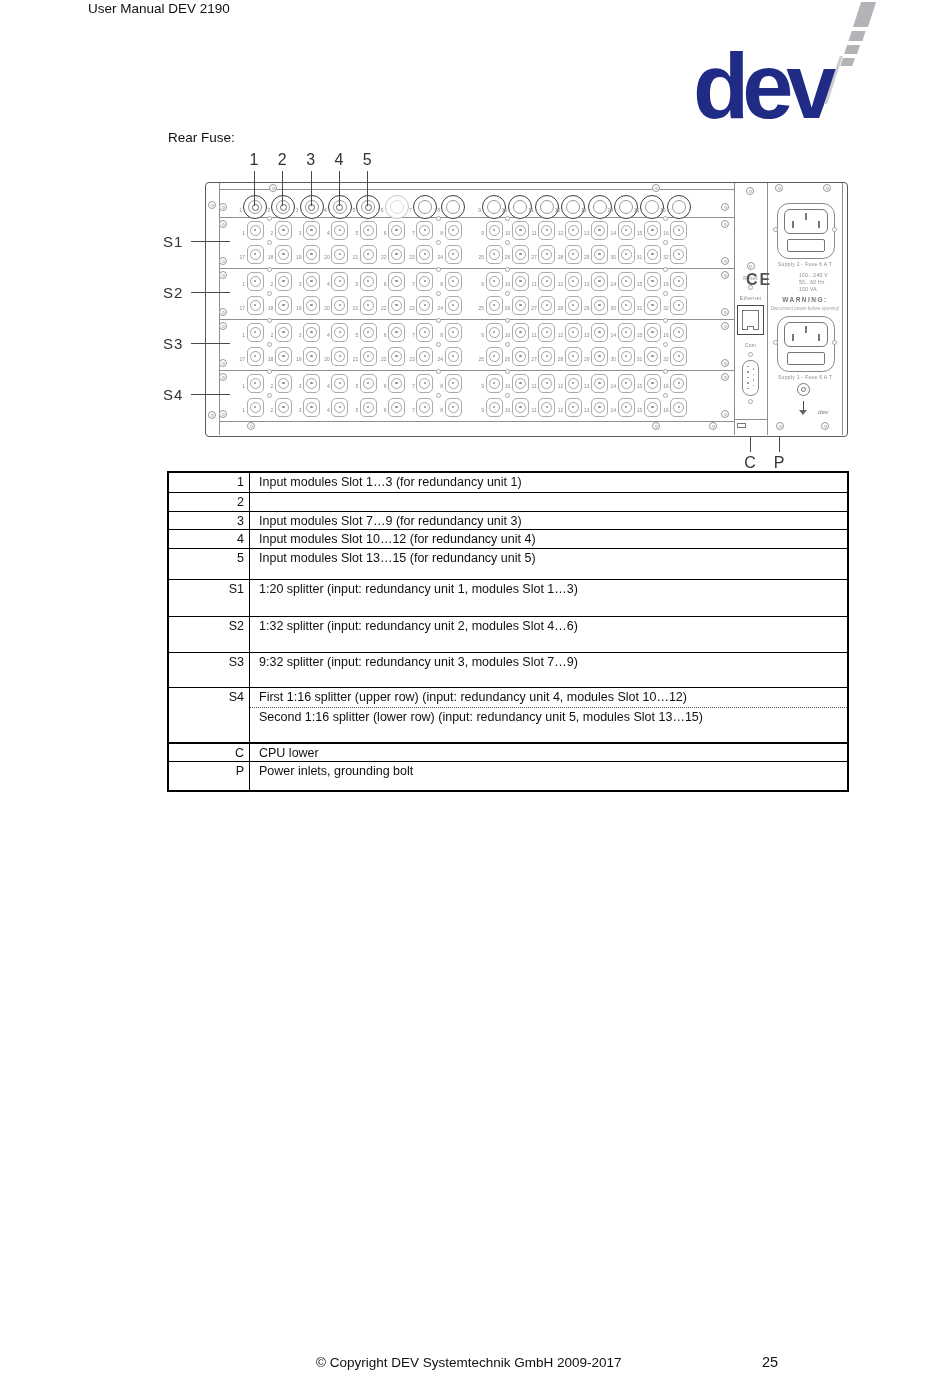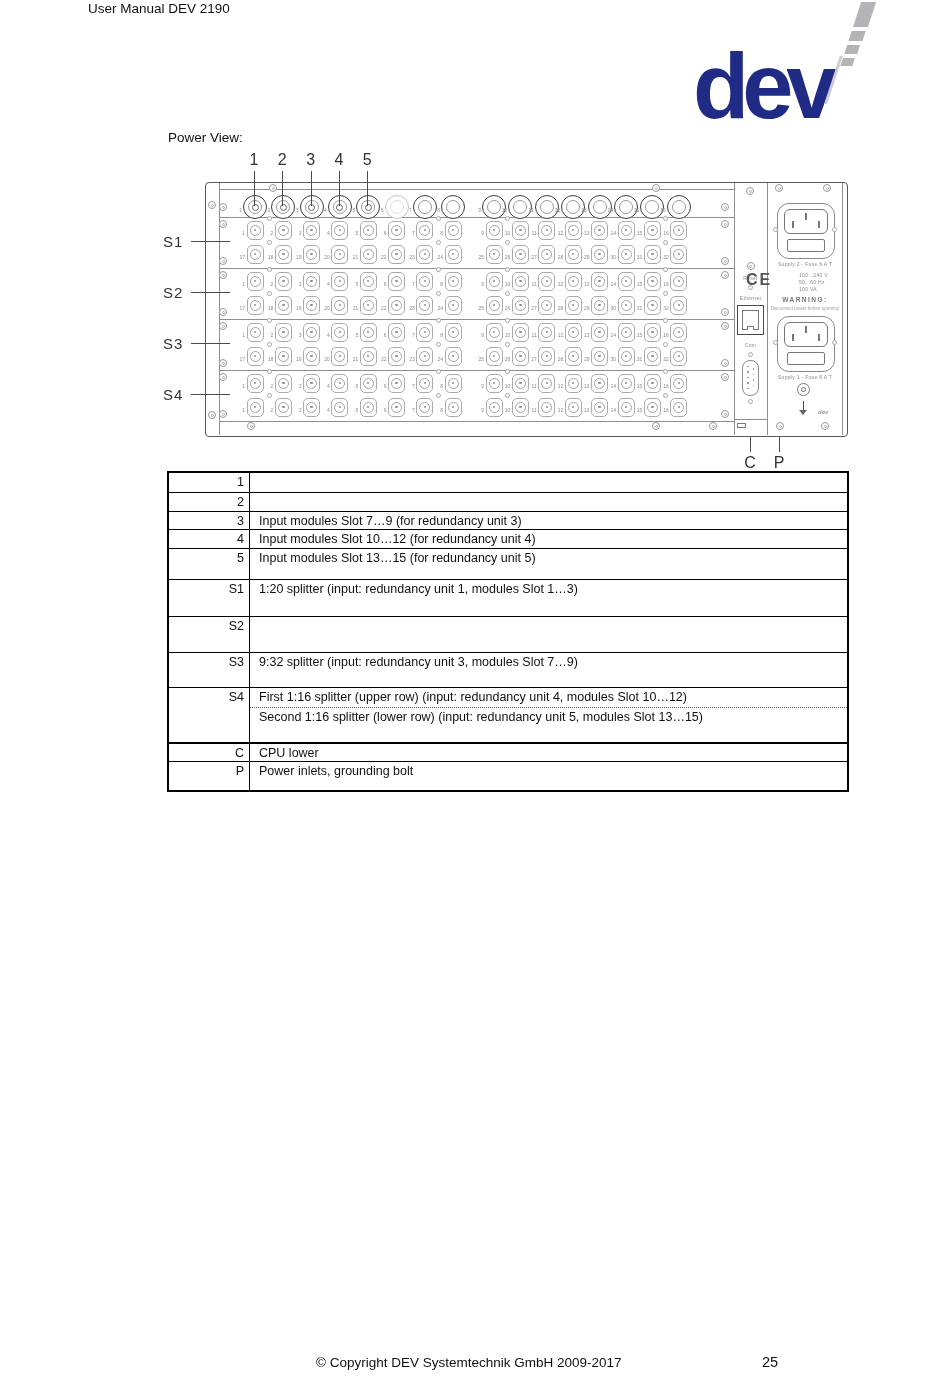--- a/index.html
+++ b/index.html
@@ -92,21 +92,21 @@
   <div class="logo-text" style="color: rgb(32, 43, 134);">dev</div>
   <div class="logo-slashes">
     <div class="sl sl1"></div>
     <div class="sl sl2"></div>
     <div class="sl sl3"></div>
     <div class="sl sl4"></div>
   </div>
   <div class="sl-thin"></div>
 </div>
 
-<div class="abs rear-label">Power View:</div>
+<div class="abs rear-label">Rear Fuse:</div>
 
 <div class="abs diagram">
   <div class="panel">
       <div class="hline" style="left: 13px; top: 6px; width: 515px;"></div>
       <div class="hline" style="left: 13px; top: 34px; width: 515px;"></div>
       <div class="hline" style="left: 13px; top: 85px; width: 515px;"></div>
       <div class="hline" style="left: 13px; top: 136px; width: 515px;"></div>
       <div class="hline" style="left: 13px; top: 187px; width: 515px;"></div>
       <div class="hline" style="left: 13px; top: 238px; width: 515px;"></div>
       <div class="vline" style="left: 13px; top: 0px; height: 252px;"></div>
@@ -839,20 +839,23 @@
     <div class="hline dark" style="left: -14px; top: 247px; width: 39px;"></div>
     <div class="vline dark" style="left: 545px; top: 290px; height: 15px;"></div>
     <div class="callout-label" style="left: 537px; top: 307px;">C</div>
     <div class="vline dark" style="left: 574px; top: 290px; height: 15px;"></div>
     <div class="callout-label" style="left: 566px; top: 307px;">P</div>
   </div>
 
 <div class="abs legend">
     <div class="trow first" style="height: 19px;">
       <div class="tkey">1</div>
+      <div class="tval">
+        <div class="tline">Input modules Slot 1…3 (for redundancy unit 1)</div>
+      </div>
     </div>
     <div class="trow" style="height: 18.5px;">
       <div class="tkey">2</div>
     </div>
     <div class="trow" style="height: 18.5px;">
       <div class="tkey">3</div>
       <div class="tval">
         <div class="tline">Input modules Slot 7…9 (for redundancy unit 3)</div>
       </div>
     </div>
@@ -869,20 +872,23 @@
       </div>
     </div>
     <div class="trow" style="height: 37px;">
       <div class="tkey">S1</div>
       <div class="tval">
         <div class="tline">1:20 splitter (input: redundancy unit 1, modules Slot 1…3)</div>
       </div>
     </div>
     <div class="trow" style="height: 36px;">
       <div class="tkey">S2</div>
+      <div class="tval">
+        <div class="tline">1:32 splitter (input: redundancy unit 2, modules Slot 4…6)</div>
+      </div>
     </div>
     <div class="trow" style="height: 35px;">
       <div class="tkey">S3</div>
       <div class="tval">
         <div class="tline">9:32 splitter (input: redundancy unit 3, modules Slot 7…9)</div>
       </div>
     </div>
     <div class="trow" style="height: 55px;">
       <div class="tkey">S4</div>
       <div class="tval">

